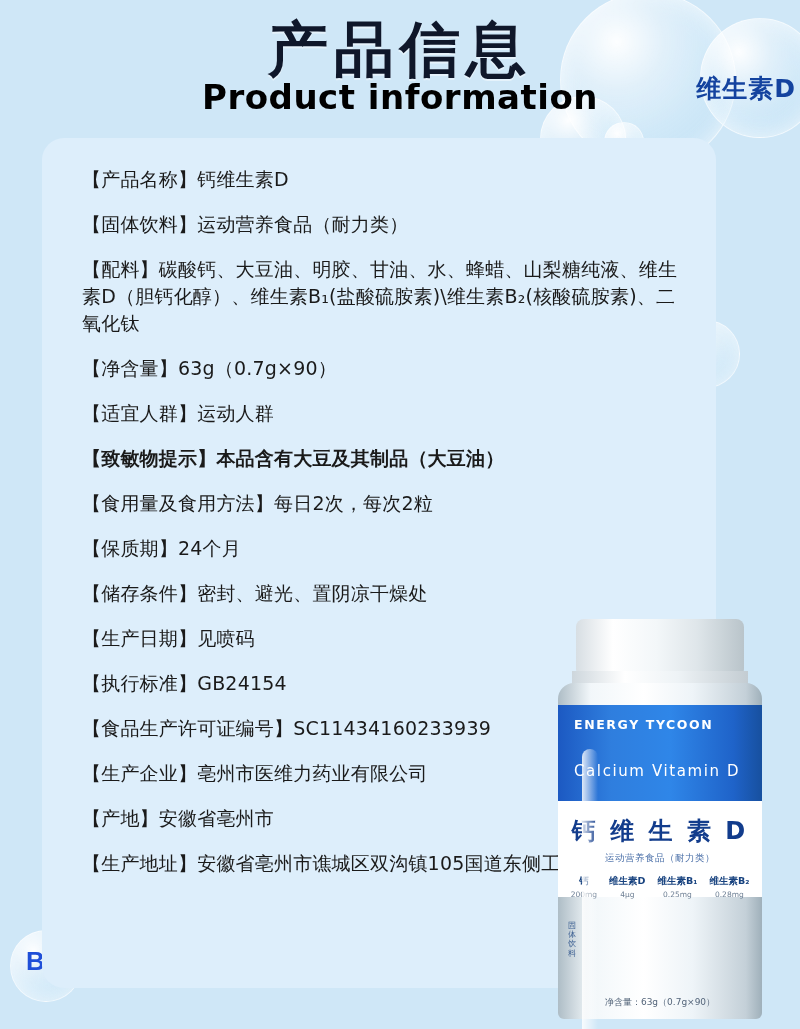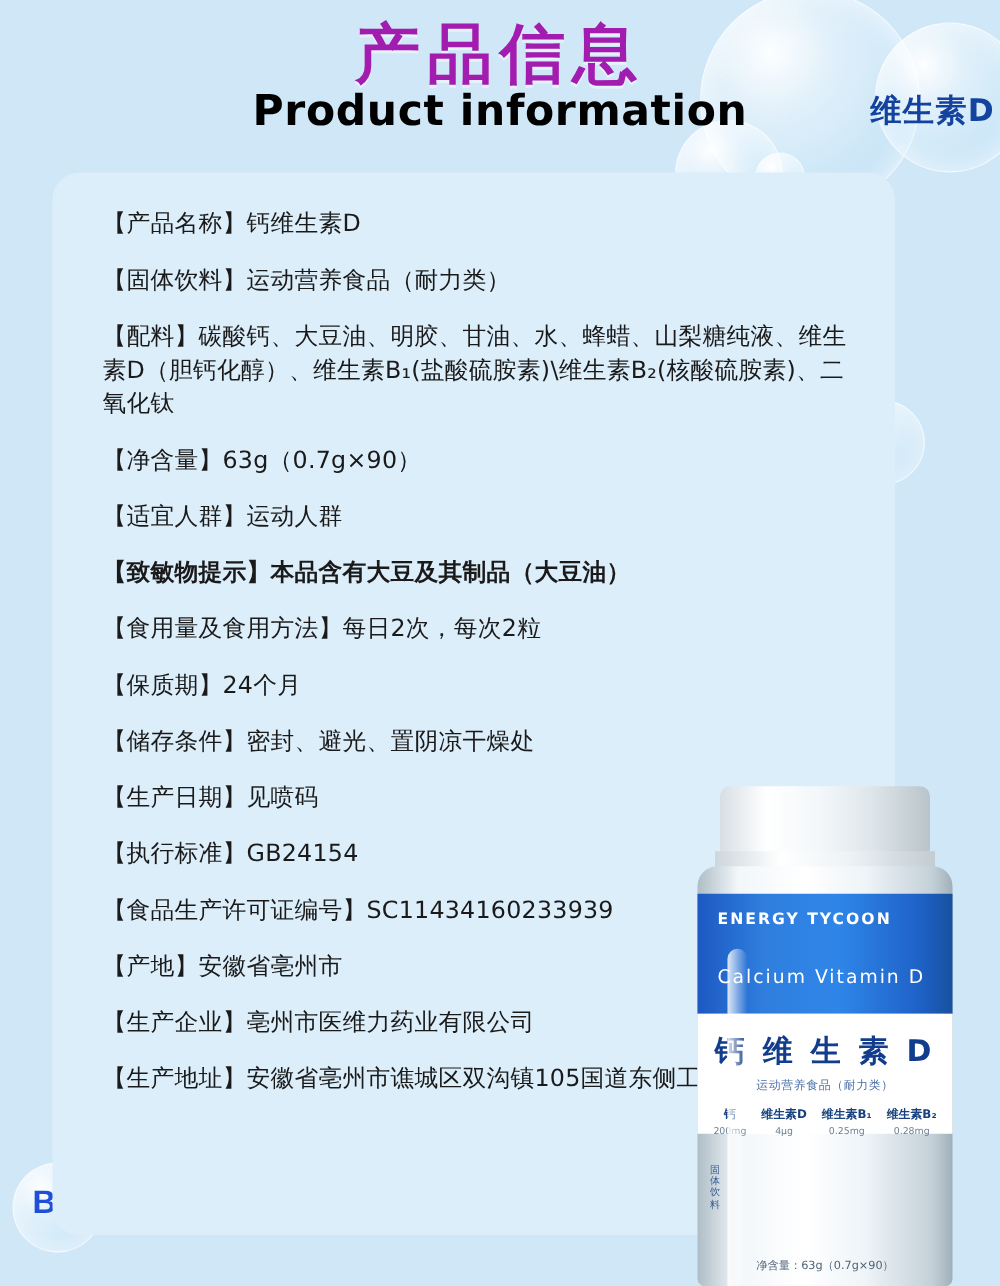--- a/index.html
+++ b/index.html
@@ -43,24 +43,24 @@
   .lbl-b1 { top: 946px; left: 26px; }
 
   
   .header {
     position: absolute;
     top: 18px; left: 0; width: 100%;
     text-align: center;
     pointer-events: none;
   }
   .title-cn {
-    font-family: Liberation Serif, serif;
-    font-size: 52px;
-    font-weight: bold;
-    color: #a21caf;
+    font-family: Liberation Sans, sans-serif;
+    font-size: 60px;
+    font-weight: bold;
+    color: #0f172a;
     letter-spacing: 6px;
     line-height: 1.05;
     text-shadow: 0 2px 0 rgba(255,255,255,0.45);
   }
   .title-en {
     font-family: "DejaVu Sans", sans-serif;
     font-size: 34px;
     font-weight: bold;
     color: #000000;
     letter-spacing: 0.5px;
@@ -94,21 +94,21 @@
     color: #1a1a1a;
     line-height: 1.42;
     margin-bottom: 18px;
     letter-spacing: 0.2px;
   }
   .line.bold { font-weight: bold; }
 
   
   .bottle-wrap {
     position: absolute;
-    bottom: 0; right: 30px;
+    bottom: 10px; right: 30px;
     width: 220px; height: 400px;
   }
   .bottle-cap {
     position: absolute;
     top: 0; left: 26px;
     width: 168px; height: 54px;
     background: linear-gradient(to right, #d7dee3 0%, #ffffff 22%, #f3f7f9 48%, #dfe6ea 72%, #b9c4ca 100%);
     border-radius: 8px 8px 4px 4px;
   }
   .bottle-neck {
@@ -245,22 +245,22 @@
       <div class="line"><span>【配料】</span><span>碳酸钙、大豆油、明胶、甘油、水、蜂蜡、山梨糖纯液、维生素D（胆钙化醇）、维生素B₁(盐酸硫胺素)\维生素B₂(核酸硫胺素)、二氧化钛</span></div>
       <div class="line"><span>【净含量】</span><span>63g（0.7g×90）</span></div>
       <div class="line"><span>【适宜人群】</span><span>运动人群</span></div>
       <div class="line bold"><span>【致敏物提示】</span><span>本品含有大豆及其制品（大豆油）</span></div>
       <div class="line"><span>【食用量及食用方法】</span><span>每日2次，每次2粒</span></div>
       <div class="line"><span>【保质期】</span><span>24个月</span></div>
       <div class="line"><span>【储存条件】</span><span>密封、避光、置阴凉干燥处</span></div>
       <div class="line"><span>【生产日期】</span><span>见喷码</span></div>
       <div class="line"><span>【执行标准】</span><span>GB24154</span></div>
       <div class="line"><span>【食品生产许可证编号】</span><span>SC11434160233939</span></div>
+      <div class="line"><span>【生产企业】</span><span>亳州市医维力药业有限公司</span></div>
       <div class="line"><span>【产地】</span><span>安徽省亳州市</span></div>
-      <div class="line"><span>【生产企业】</span><span>亳州市医维力药业有限公司</span></div>
       <div class="line"><span>【生产地址】</span><span>安徽省亳州市谯城区双沟镇105国道东侧工业园区102号</span></div>
     </div>
 </div>
 
 <div class="bottle-wrap">
   <div class="bottle-cap"></div>
   <div class="bottle-neck"></div>
   <div class="bottle-body">
     <div class="label-blue">
       <div class="brand">ENERGY TYCOON</div>

